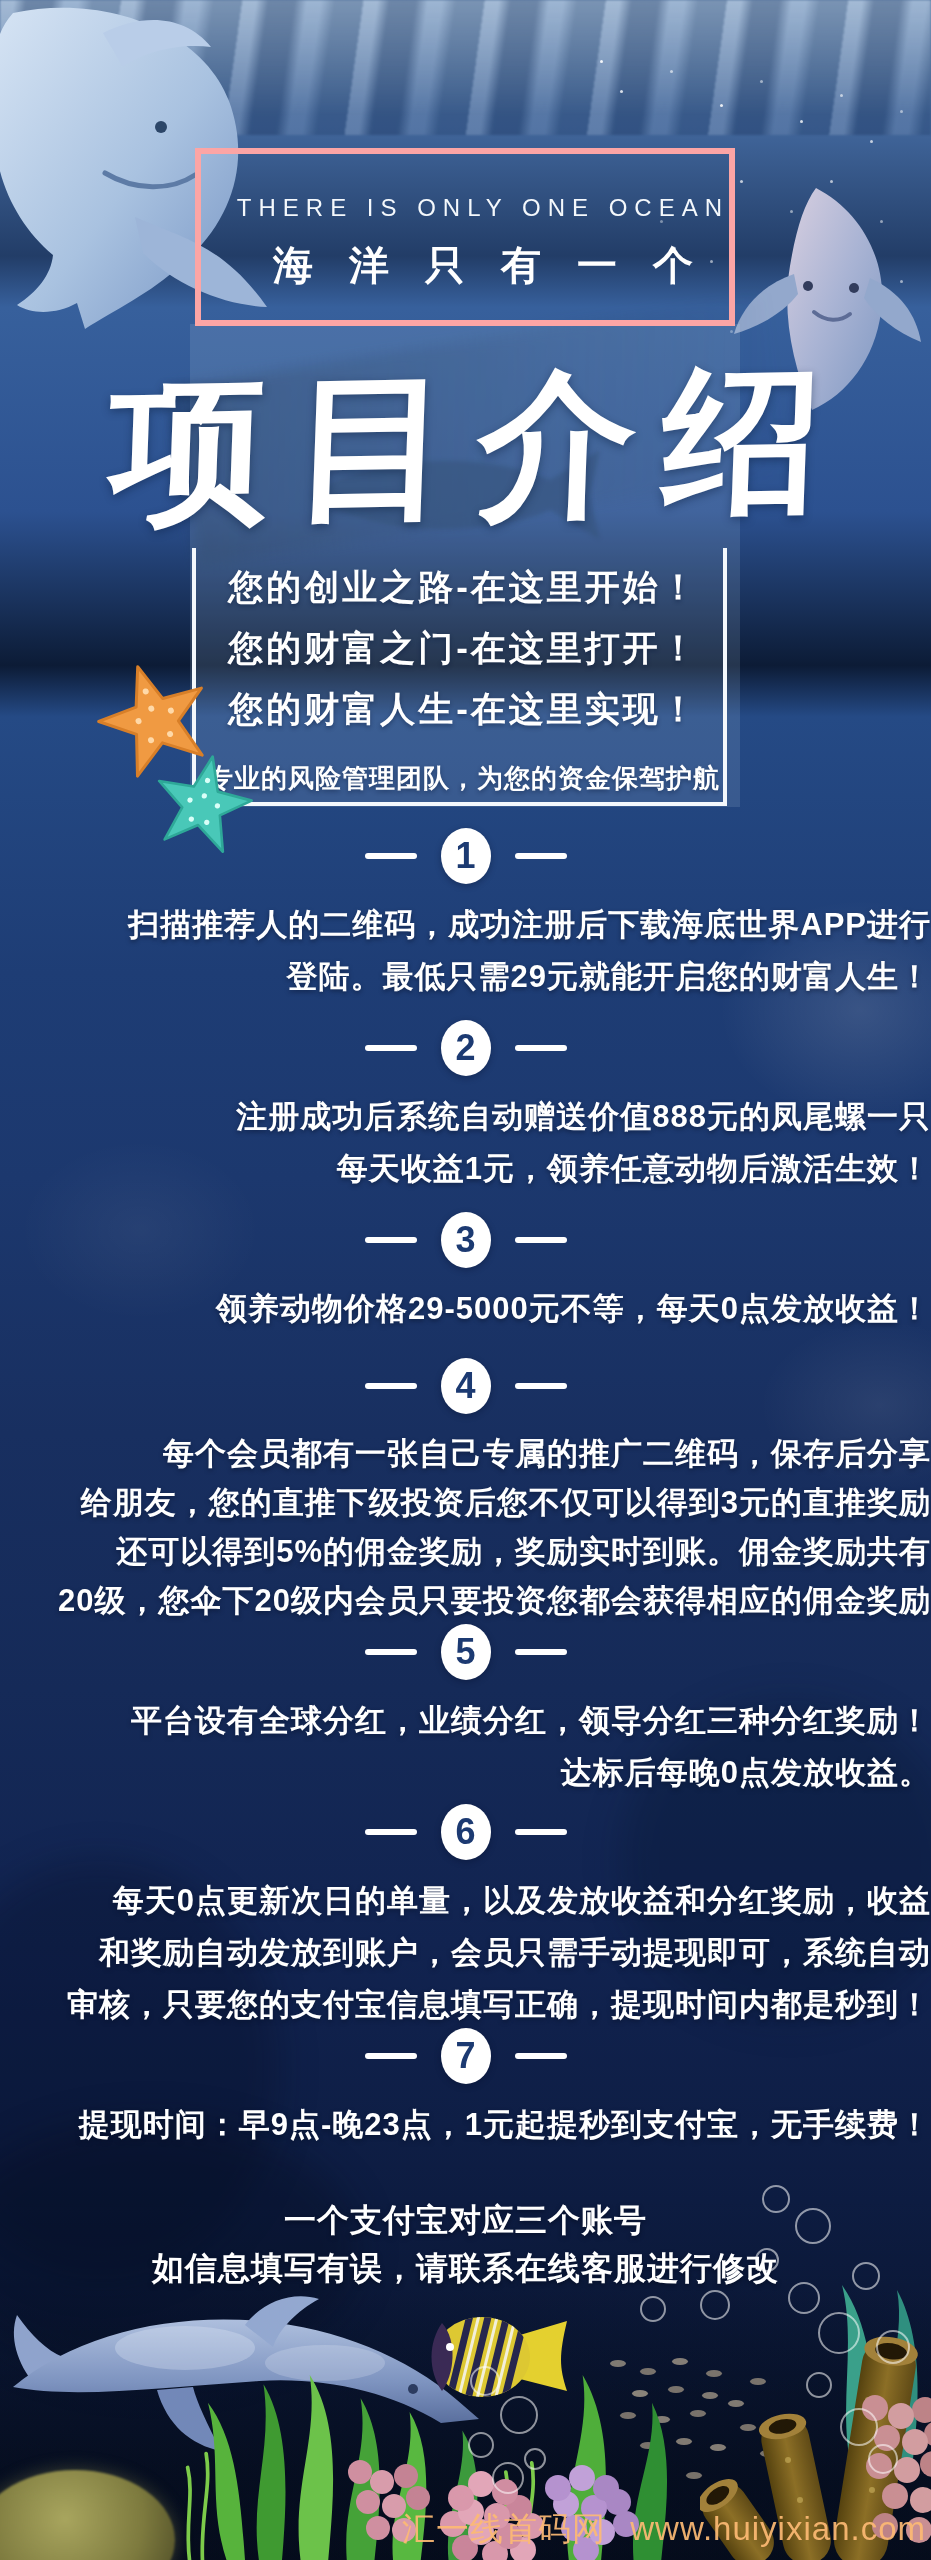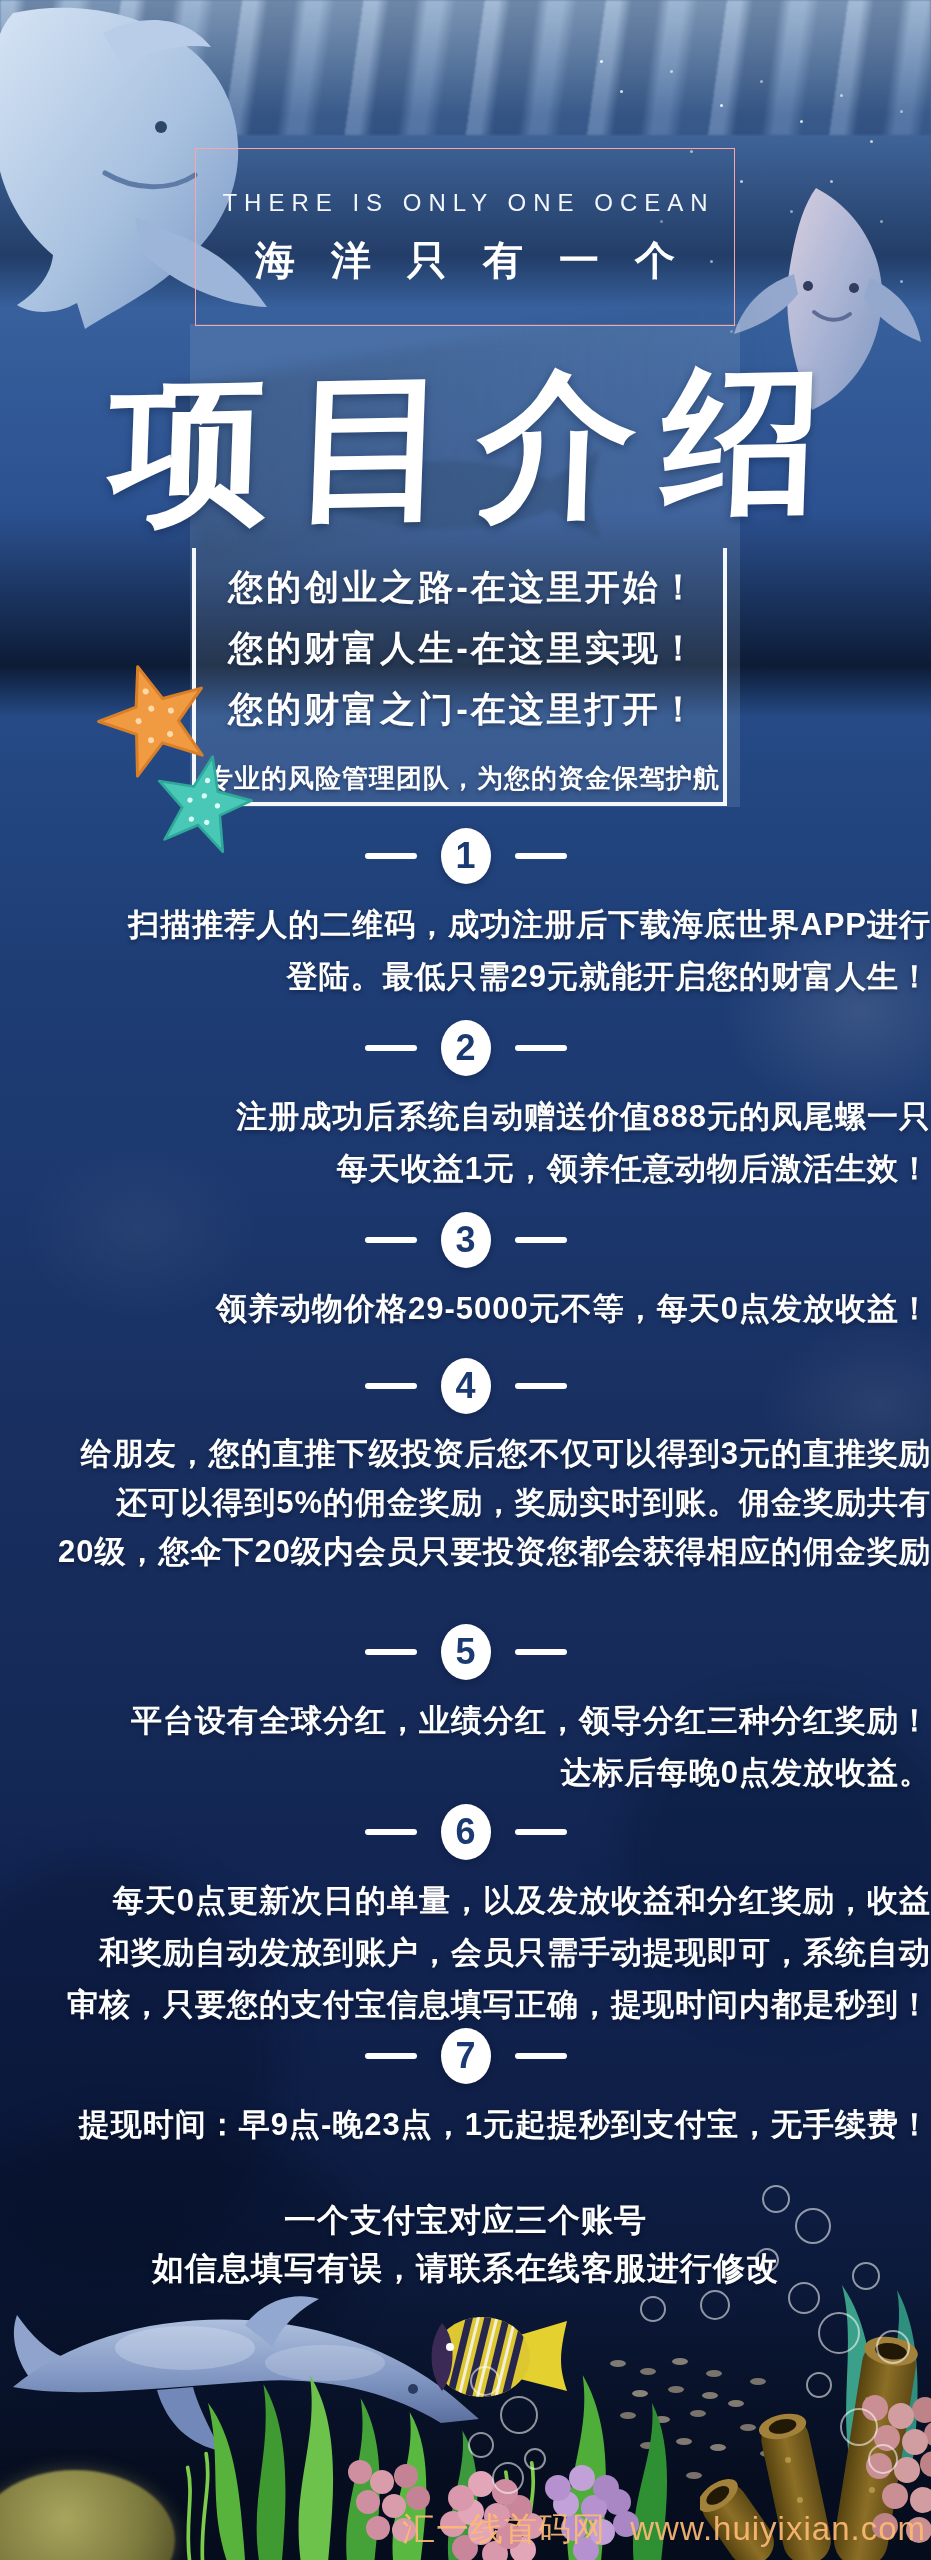--- a/index.html
+++ b/index.html
@@ -39,21 +39,21 @@
        110px 200px 0 rgba(255,255,255,.55),170px 230px 0 rgba(255,255,255,.45),
        220px 210px 0 rgba(255,255,255,.6),260px 250px 0 rgba(255,255,255,.4),
        300px 220px 0 rgba(255,255,255,.55),130px 270px 0 rgba(255,255,255,.35);}
 
   
   .dolphin-tl{position:absolute;left:-15px;top:5px;z-index:2;}
   .dolphin-tr{position:absolute;left:712px;top:182px;z-index:2;}
 
   
   .header-box{position:absolute;left:195px;top:148px;width:540px;height:178px;
-      border:1px solid #fca5a5;z-index:4;text-align:center;box-sizing:border-box;}
+      border:6px solid #fca5a5;z-index:4;text-align:right;box-sizing:border-box;}
   .header-en{margin-top:40px;font-size:24px;letter-spacing:7px;padding-left:7px;
       color:#f4f8fc;font-weight:400;}
   .header-cn{margin-top:16px;font-size:40px;font-weight:700;letter-spacing:36px;padding-left:36px;
       color:#ffffff;}
 
   
   .panel{position:absolute;left:190px;top:324px;width:550px;height:483px;z-index:3;
       background:rgba(210,228,246,.13);}
   .swish{position:absolute;left:180px;top:340px;width:600px;height:180px;z-index:2;
       background:linear-gradient(100deg,rgba(30,55,90,.45),rgba(40,70,110,.18) 60%,transparent);
@@ -192,22 +192,22 @@
   <div class="swish"></div>
   <svg class="fish-shadow" style="left:300px;top:440px" width="320" height="110" viewBox="0 0 320 110">
     <path d="M10,55 C70,15 180,10 250,40 L300,10 L290,55 L300,100 L250,70 C180,100 70,95 10,55 Z" fill="#1c3a63"></path>
   </svg>
   <div class="panel"></div>
   <div class="title">项目介绍</div>
 
   <div class="frame">
     <div class="slogans">
       <div class="slogan">您的创业之路-在这里开始！</div>
+      <div class="slogan">您的财富之门-在这里打开！</div>
       <div class="slogan">您的财富人生-在这里实现！</div>
-      <div class="slogan">您的财富之门-在这里打开！</div>
     </div>
     <div class="risk-line">专业的风险管理团队，为您的资金保驾护航</div>
   </div>
 
   <svg class="starfish starfish-orange" width="120" height="120" viewBox="0 0 120 120">
     <path d="M60,4 L74,42 L114,44 L82,68 L94,108 L60,84 L26,108 L38,68 L6,44 L46,42 Z" fill="#f09a42" stroke="#d87f28" stroke-width="3" stroke-linejoin="round"></path>
     <g fill="#ffd9a8">
         <circle cx="60" cy="30" r="3"></circle>
         <circle cx="60" cy="48" r="3"></circle>
         <circle cx="78" cy="56" r="3"></circle>
@@ -271,20 +271,21 @@
 
   <div class="step step4" style="top:1358px">
     <div class="badge-row">
       <span class="dash"></span>
       <span class="num-pill">
           <span>4</span>
         </span>
       <span class="dash"></span>
     </div>
     <div class="step-text">
+      <div class="line">每个会员都有一张自己专属的推广二维码，保存后分享</div>
       <div class="line">给朋友，您的直推下级投资后您不仅可以得到3元的直推奖励</div>
       <div class="line">还可以得到5%的佣金奖励，奖励实时到账。佣金奖励共有</div>
       <div class="line">20级，您伞下20级内会员只要投资您都会获得相应的佣金奖励</div>
     </div>
   </div>
 
   <div class="step step5" style="top:1624px">
     <div class="badge-row">
       <span class="dash"></span>
       <span class="num-pill">

